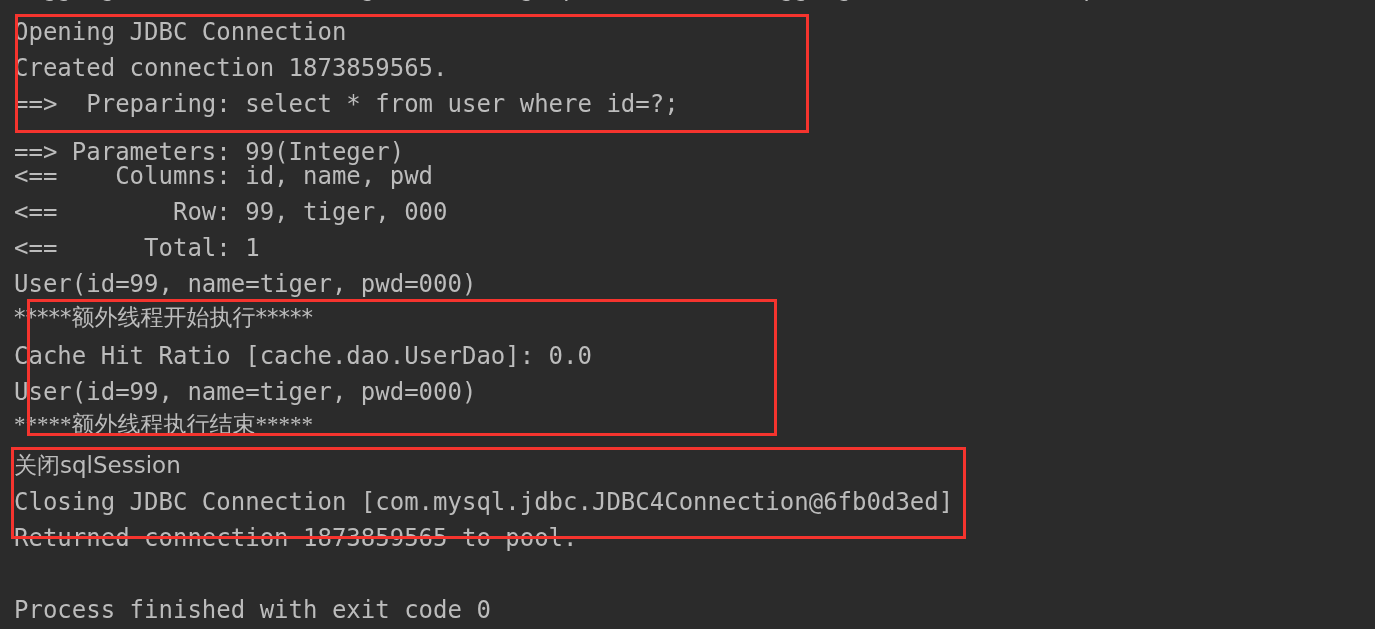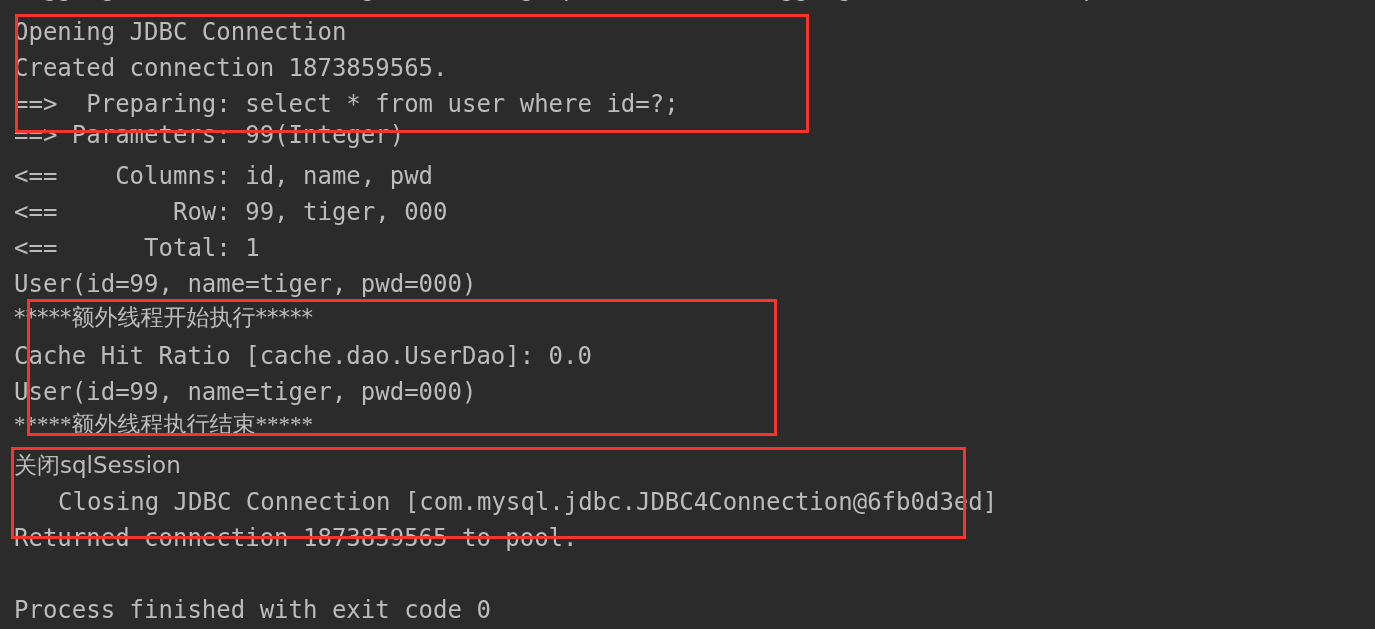--- a/index.html
+++ b/index.html
@@ -73,31 +73,31 @@
 <body>
 
 <div id="screen">
 
   <div id="top-clip-artifact">Logging initialized using 'class org.apache.ibatis.logging.stdout.StdOutImpl' adapter.</div>
 
   <div id="console-output">
       <div class="console-line" style="top: 14px;">Opening JDBC Connection</div>
       <div class="console-line" style="top: 50px;">Created connection 1873859565.</div>
       <div class="console-line" style="top: 86px;">==&gt;  Preparing: select * from user where id=?;</div>
-      <div class="console-line" style="top: 117px;">==&gt; Parameters: 99(Integer)</div>
+      <div class="console-line" style="top: 134px;">==&gt; Parameters: 99(Integer)</div>
       <div class="console-line" style="top: 158px;">&lt;==    Columns: id, name, pwd</div>
       <div class="console-line" style="top: 194px;">&lt;==        Row: 99, tiger, 000</div>
       <div class="console-line" style="top: 230px;">&lt;==      Total: 1</div>
       <div class="console-line" style="top: 266px;">User(id=99, name=tiger, pwd=000)</div>
       <div class="console-line cjk" style="top: 299px;">*****额外线程开始执行*****</div>
       <div class="console-line" style="top: 338px;">Cache Hit Ratio [cache.dao.UserDao]: 0.0</div>
       <div class="console-line" style="top: 374px;">User(id=99, name=tiger, pwd=000)</div>
       <div class="console-line cjk" style="top: 407px; font-family: Liberation Serif, serif;">*****额外线程执行结束*****</div>
       <div class="console-line cjk" style="top: 447px; text-align: right;">关闭sqlSession</div>
-      <div class="console-line" style="top: 484px; padding-left: 44px;">Closing JDBC Connection [com.mysql.jdbc.JDBC4Connection@6fb0d3ed]</div>
+      <div class="console-line" style="top: 484px;">Closing JDBC Connection [com.mysql.jdbc.JDBC4Connection@6fb0d3ed]</div>
       <div class="console-line" style="top: 520px;">Returned connection 1873859565 to pool.</div>
       <div class="console-line" style="top: 592px;">Process finished with exit code 0</div>
     </div>
 
   <div id="annotation-layer">
       <div class="annotation-box" style="left: 15px; top: 14px; width: 794px; height: 119px; border-color: rgb(245, 52, 46);"></div>
       <div class="annotation-box" style="left: 27px; top: 299px; width: 750px; height: 137px; border-color: rgb(245, 52, 46);"></div>
       <div class="annotation-box" style="left: 11px; top: 447px; width: 955px; height: 92px; border-color: rgb(245, 52, 46);"></div>
     </div>
 

